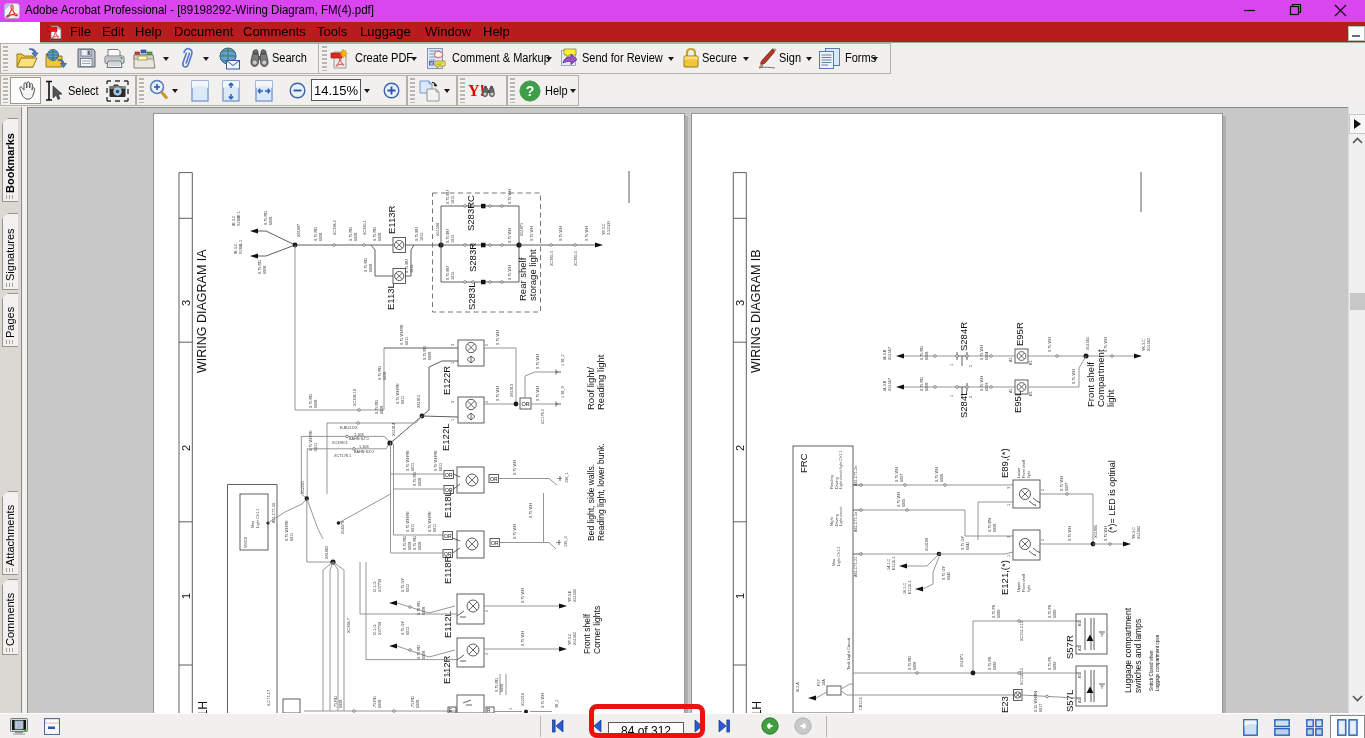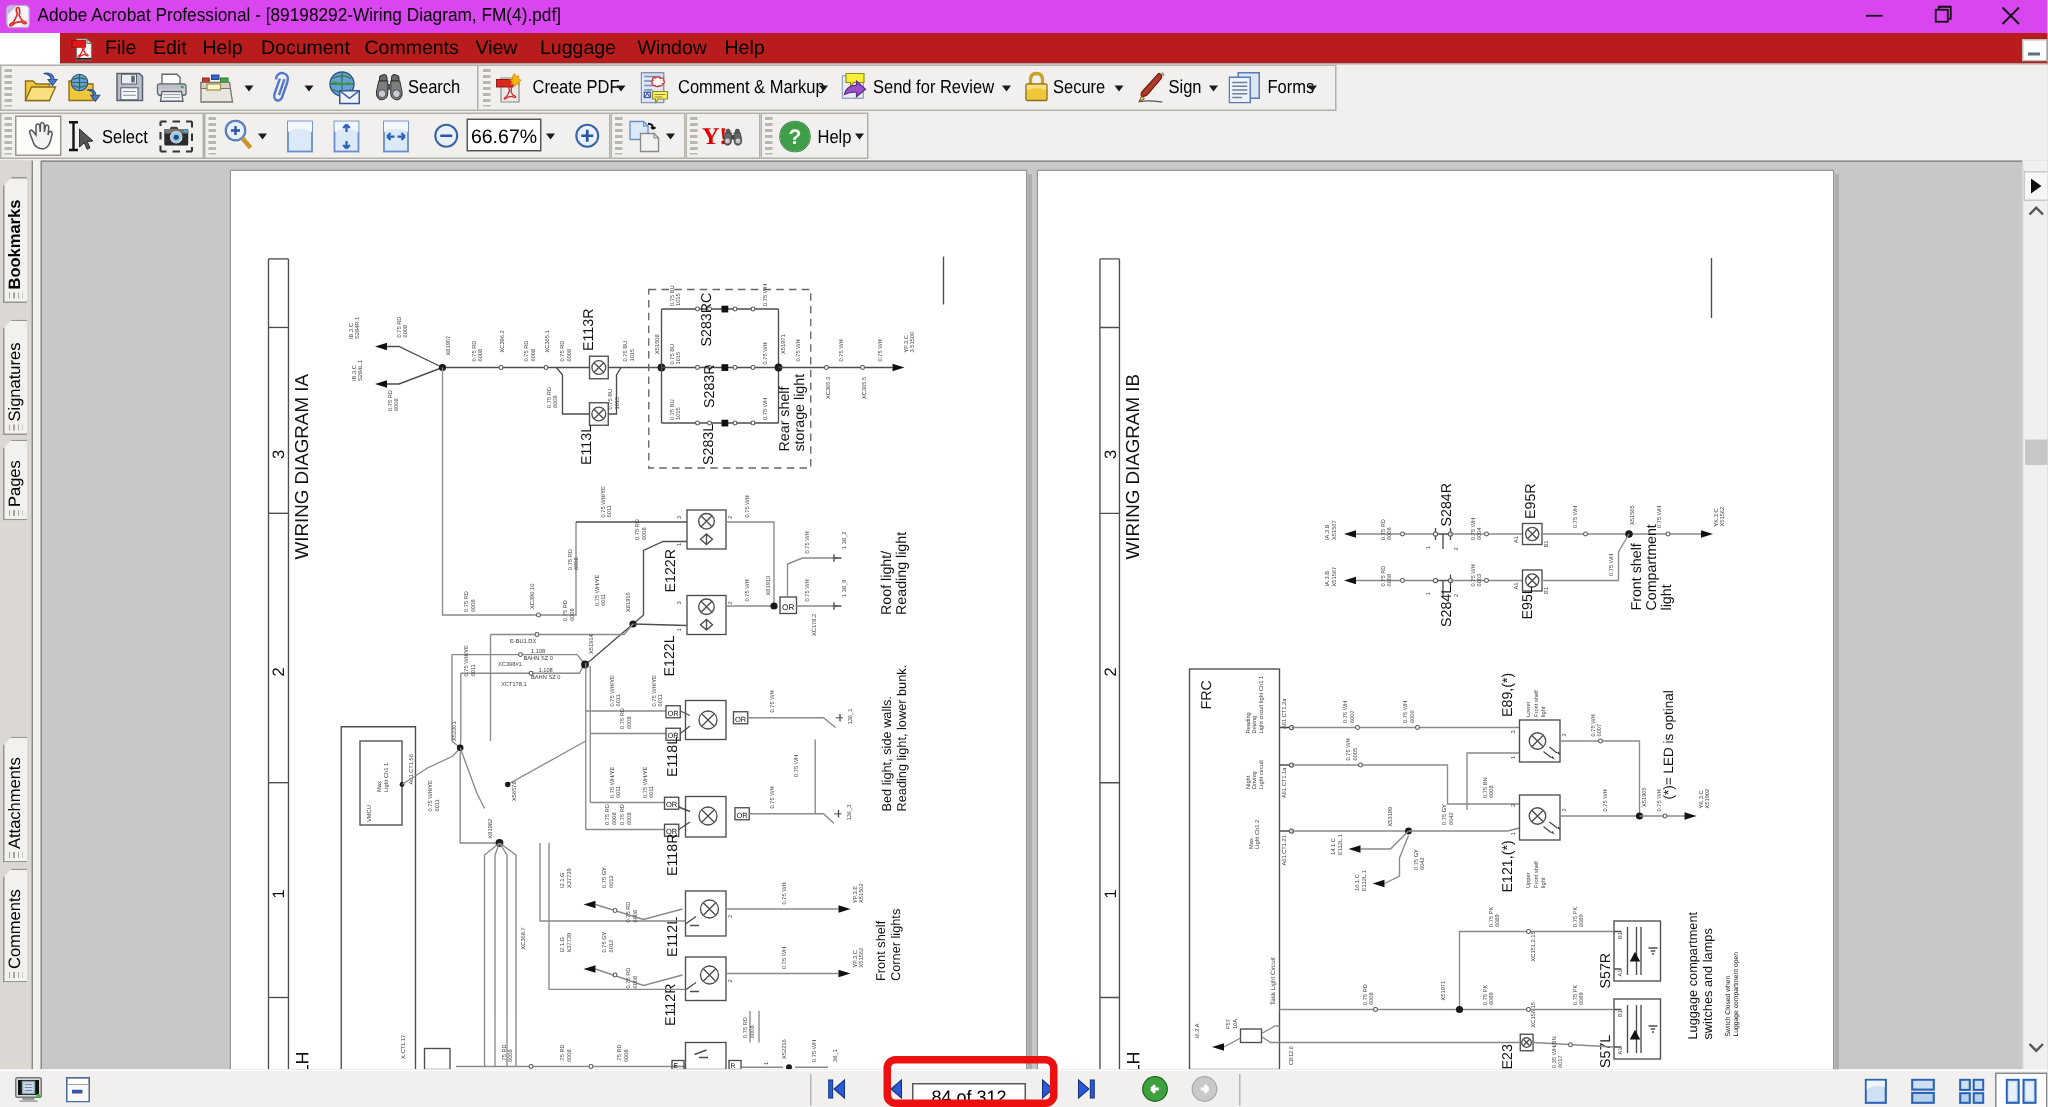--- a/index.html
+++ b/index.html
@@ -68,21 +68,21 @@
     <path d="M11 2 L14 5 L11 5 Z" fill="#ddd" stroke="#777" stroke-width="0.7"></path>
     <rect x="1" y="3" width="9" height="4.5" fill="#e11717" stroke="#900" stroke-width="0.5"></rect>
     <path d="M8.5 6 C7.5 6 7.6 7.6 8.2 9 C7.7 10.4 7 11.8 6.4 12.6 C5.5 13 4.8 13.6 5.1 14 C5.4 14.4 6.3 13.8 7 13 C7.8 12.7 8.8 12.4 9.6 12.4 C10.3 13 11.1 13.4 11.6 13.2 C12.1 13 11.5 12.2 10.3 12 C9.8 11.4 9.2 10.5 8.9 9.8 C9.2 8.4 9.3 6 8.5 6 Z" fill="none" stroke="#d22" stroke-width="0.8"></path>
     <rect x="4" y="14.6" width="10" height="1.2" fill="#222"></rect>
   </svg>
   <div class="menuitem" style="left:30px">File</div>
   <div class="menuitem" style="left:62px">Edit</div>
   <div class="menuitem" style="left:95px">Help</div>
   <div class="menuitem" style="left:134px">Document</div>
   <div class="menuitem" style="left:203px">Comments</div>
-  <div class="menuitem" style="left:277px">View</div>
+  <div class="menuitem" style="left:277px">Tools</div>
   <div class="menuitem" style="left:320px">Luggage</div>
   <div class="menuitem" style="left:385px">Window</div>
   <div class="menuitem" style="left:443px">Help</div>
 
   <svg class="icon" style="left:1308px;top:4px" width="57" height="15" viewBox="0 0 57 15">
     <rect x="0.5" y="0.5" width="16" height="14" fill="#fbfbfb" stroke="#bdbdbd"></rect>
     <rect x="19.5" y="0.5" width="16" height="14" fill="#fbfbfb" stroke="#bdbdbd"></rect>
     <rect x="38.5" y="0.5" width="16" height="14" fill="#fbfbfb" stroke="#bdbdbd"></rect>
     <line x1="4" y1="10" x2="12" y2="10" stroke="#5c7082" stroke-width="2"></line>
     <rect x="23.5" y="5.5" width="6" height="5" fill="none" stroke="#5c7082" stroke-width="1.4"></rect>
@@ -272,21 +272,21 @@
   <svg class="icon" style="left:255px;top:5px" width="18" height="22" viewBox="0 0 18 22">
     <rect x="1" y="1" width="16" height="20" fill="#dce9f8" stroke="#6a8ec9" stroke-width="1.2"></rect>
     <path d="M1 1 L17 1 L17 8 C11 5 6 5 1 8 Z" fill="#f2f7fd"></path>
     <path d="M3 11 L8 11 M3 11 L5.4 8.8 M3 11 L5.4 13.2 M15 11 L10 11 M15 11 L12.6 8.8 M15 11 L12.6 13.2" stroke="#2a62b8" stroke-width="1.5" fill="none"></path>
   </svg>
 
   <svg class="icon" style="left:289px;top:7px" width="17" height="17" viewBox="0 0 17 17">
     <circle cx="8.5" cy="8.5" r="7.3" fill="#e8f0fa" stroke="#3a62a8" stroke-width="1.4"></circle>
     <line x1="4.5" y1="8.5" x2="12.5" y2="8.5" stroke="#2a52a8" stroke-width="1.8"></line>
   </svg>
-  <div style="position:absolute;left:311px;top:4px;width:50px;height:22px;background:#fff;border:1px solid #555;font-size:13px;text-align:center;line-height:21px">66.67%</div>
+  <div style="position:absolute;left:311px;top:4px;width:50px;height:22px;background:#fff;border:1px solid #555;font-size:13px;text-align:center;line-height:21px">14.15%</div>
   <div class="dd" style="left:364px;top:14px"></div>
 
   <svg class="icon" style="left:383px;top:7px" width="17" height="17" viewBox="0 0 17 17">
     <circle cx="8.5" cy="8.5" r="7.3" fill="#e8f0fa" stroke="#3a62a8" stroke-width="1.4"></circle>
     <path d="M4.5 8.5 L12.5 8.5 M8.5 4.5 L8.5 12.5" stroke="#2a52a8" stroke-width="1.8"></path>
   </svg>
 
   <svg class="icon" style="left:419px;top:5px" width="22" height="22" viewBox="0 0 22 22">
     <path d="M1 1 L10 1 L13 4 L13 13 L1 13 Z" fill="#dce9f8" stroke="#6a8ec9" stroke-width="0.9"></path>
     <path d="M10 1 L13 4 L10 4 Z" fill="#b8cfec" stroke="#6a8ec9" stroke-width="0.7"></path>

